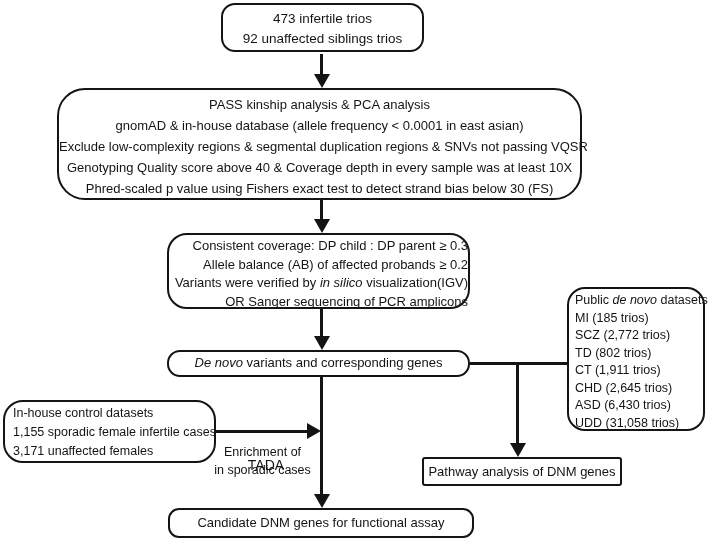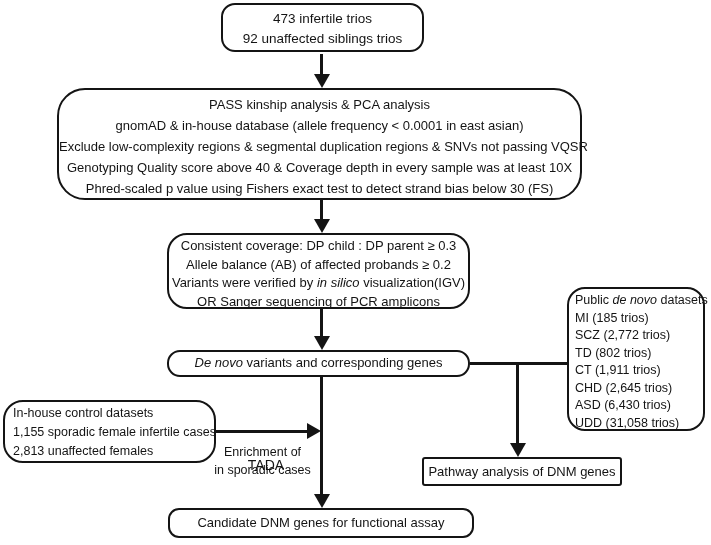--- a/index.html
+++ b/index.html
@@ -24,21 +24,21 @@
   .arrow-right{
     position:absolute;width:0;height:0;
     border-top:8px solid transparent;border-bottom:8px solid transparent;
     border-left:14px solid #141414;
   }
   .it{font-style:italic;}
   .lbl{position:absolute;}
   
   .cohort{left:221px;top:3px;width:203px;height:49px;border-radius:14px;font-size:13.5px;line-height:20px;padding-top:4px;}
   .filter{left:57px;top:88px;width:525px;height:112px;border-radius:28px;font-size:13px;line-height:21px;padding-top:4px;}
-  .qc{left:167px;top:233px;width:303px;height:76px;border-radius:20px;font-size:13px;line-height:18.5px;padding-top:2px;}
+  .qc{left:167px;top:233px;width:303px;height:76px;border-radius:20px;font-size:13px;line-height:18.5px;padding-top:2px;text-align:right;}
   .denovo{left:167px;top:350px;width:303px;height:27px;border-radius:13px;font-size:13px;line-height:22px;}
   .public{left:567px;top:287px;width:138px;height:144px;border-radius:18px;font-size:12.5px;line-height:17.5px;padding:3px 6px;}
   .inhouse{left:3px;top:400px;width:213px;height:63px;border-radius:20px;font-size:12.5px;line-height:19px;padding:2px 8px;}
   .pathway{left:422px;top:457px;width:200px;height:29px;border-radius:3px;font-size:13px;line-height:25px;}
   .candidate{left:168px;top:508px;width:306px;height:30px;border-radius:11px;font-size:13px;line-height:26px;}
   .tada{left:238px;top:412px;width:56px;text-align:center;font-size:14px;margin-top:45px;}
   .enrich{left:210px;top:443px;width:105px;text-align:center;font-size:12.5px;line-height:18px;}
 </style>
 </head>
 <body>
@@ -96,21 +96,21 @@
     <div class="line">TD (802 trios)</div>
     <div class="line">CT (1,911 trios)</div>
     <div class="line">CHD (2,645 trios)</div>
     <div class="line">ASD (6,430 trios)</div>
     <div class="line">UDD (31,058 trios)</div>
   </div>
 
   <div class="box inhouse">
     <div class="line">In-house control datasets</div>
     <div class="line">1,155 sporadic female infertile cases</div>
-    <div class="line">2,813 unaffected females</div>
+    <div class="line">3,171 unaffected females</div>
   </div>
 
   <div class="box center pathway">
     <span>Pathway analysis of DNM genes</span>
   </div>
 
   <div class="box center candidate">
     <span>Candidate DNM genes for functional assay</span>
   </div>
 

